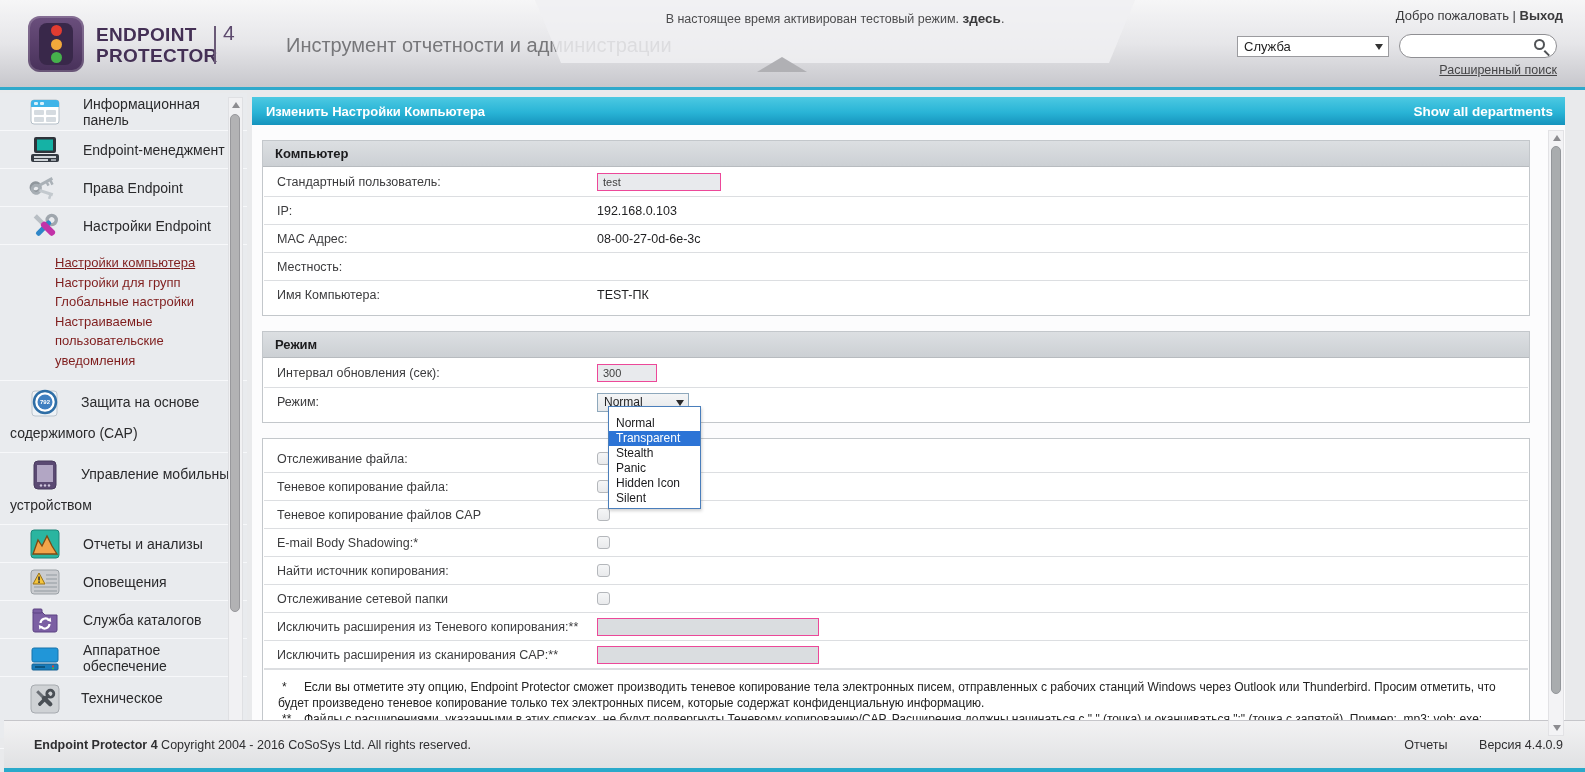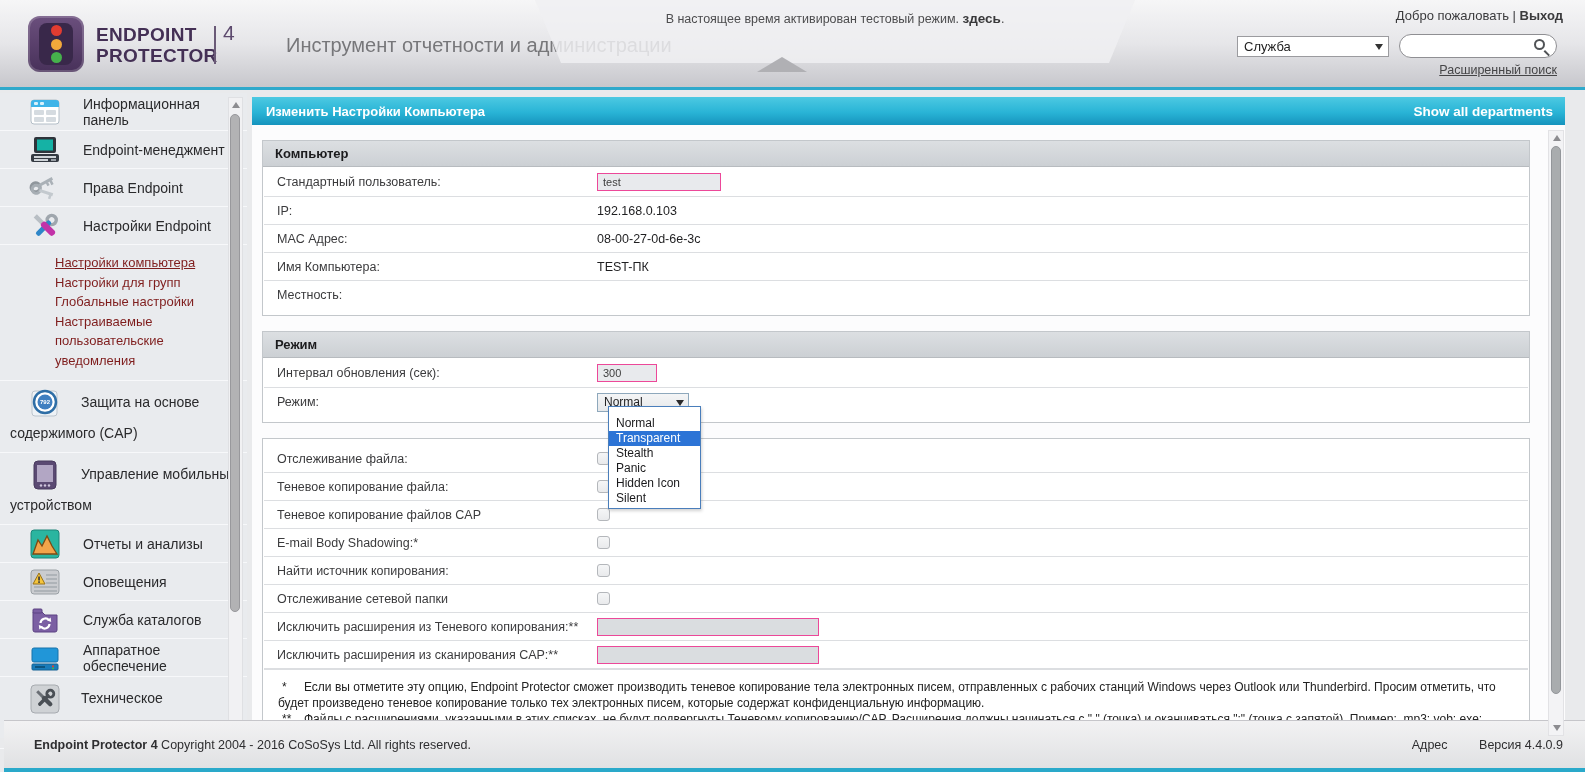--- a/index.html
+++ b/index.html
@@ -375,26 +375,26 @@
       </div>
       <div class="row">
         <span class="lbl">IP:</span>
         <span class="val">192.168.0.103</span>
       </div>
       <div class="row">
         <span class="lbl">MAC Адрес:</span>
         <span class="val">08-00-27-0d-6e-3c</span>
       </div>
       <div class="row">
+        <span class="lbl">Местность:</span>
+        <span class="val"></span>
+      </div>
+      <div class="row">
         <span class="lbl">Имя Компьютера:</span>
         <span class="val">TEST-ПК</span>
-      </div>
-      <div class="row">
-        <span class="lbl">Местность:</span>
-        <span class="val"></span>
       </div>
     </div>
   </div>
 
   <div class="panel">
     <div class="panel-header">Режим</div>
     <div class="p-body">
       <div class="row tall">
         <span class="lbl">Интервал обновления (сек):</span>
         <input class="text-input w-300" type="text" value="300" style="">
@@ -469,16 +469,16 @@
   <span class="content-thumb"></span>
   <span class="scroll-down"></span>
 </div>
 
 <div class="footer">
   <div>
     <b>Endpoint Protector 4</b>
     <span>Copyright 2004 - 2016 CoSoSys Ltd. All rights reserved.</span>
   </div>
   <div class="footer-right">
-    <span>Адрес</span>
+    <span>Отчеты</span>
     <span>Версия 4.4.0.9</span>
   </div>
 </div>
 
 </body></html>

